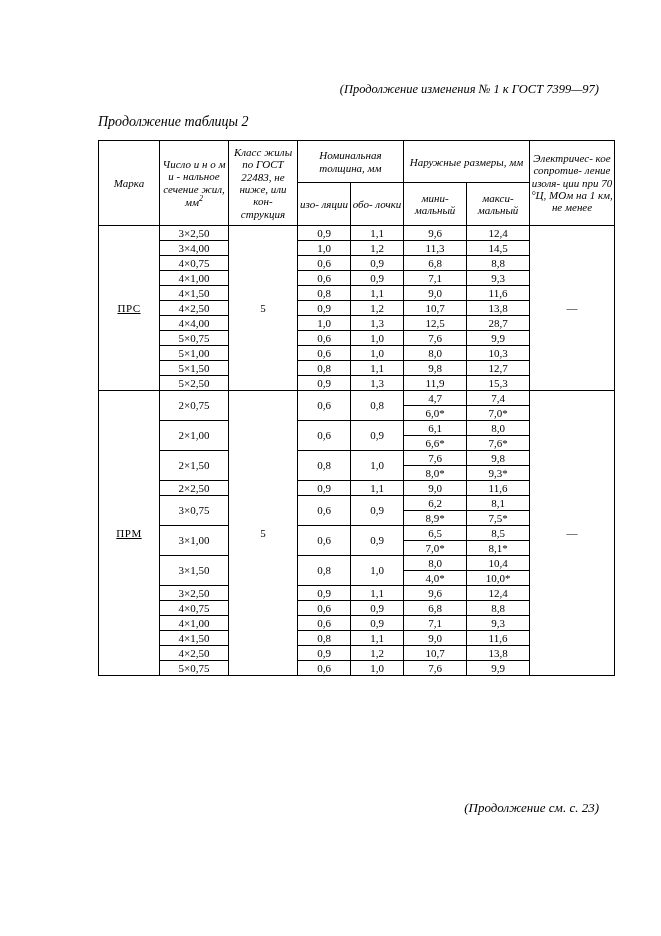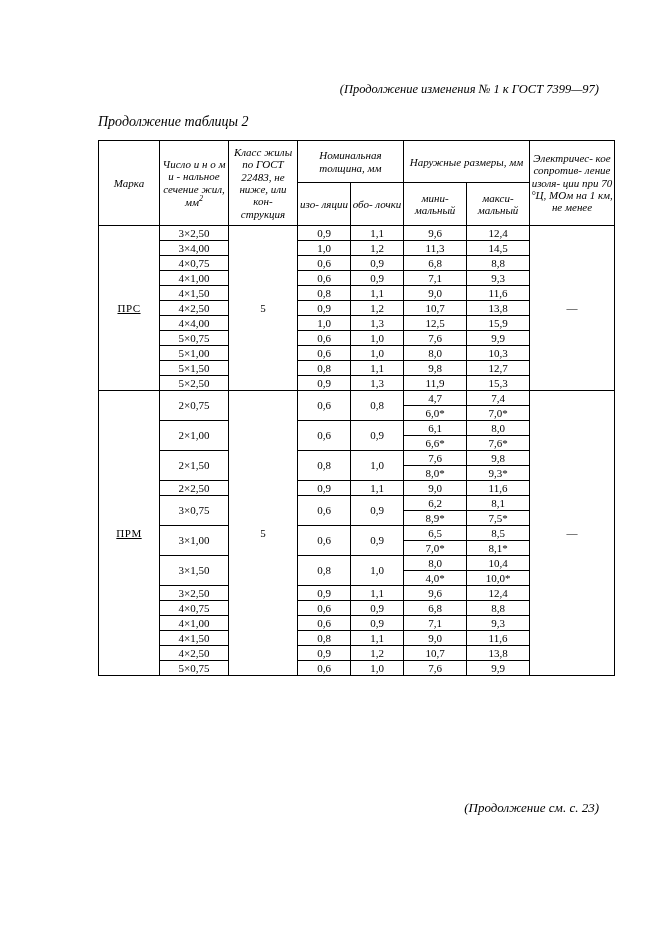--- a/index.html
+++ b/index.html
@@ -164,21 +164,21 @@
           <td class="val" rowspan="1">0,9</td>
           <td class="val" rowspan="1">1,2</td>
           <td class="val">10,7</td>
           <td class="val">13,8</td>
         </tr>
         <tr>
           <td class="cell-size" rowspan="1">4×4,00</td>
           <td class="val" rowspan="1">1,0</td>
           <td class="val" rowspan="1">1,3</td>
           <td class="val">12,5</td>
-          <td class="val">15,9</td>
+          <td class="val">28,7</td>
         </tr>
         <tr>
           <td class="cell-size" rowspan="1">5×0,75</td>
           <td class="val" rowspan="1">0,6</td>
           <td class="val" rowspan="1">1,0</td>
           <td class="val">7,6</td>
           <td class="val">9,9</td>
         </tr>
         <tr>
           <td class="cell-size" rowspan="1">5×1,00</td>

